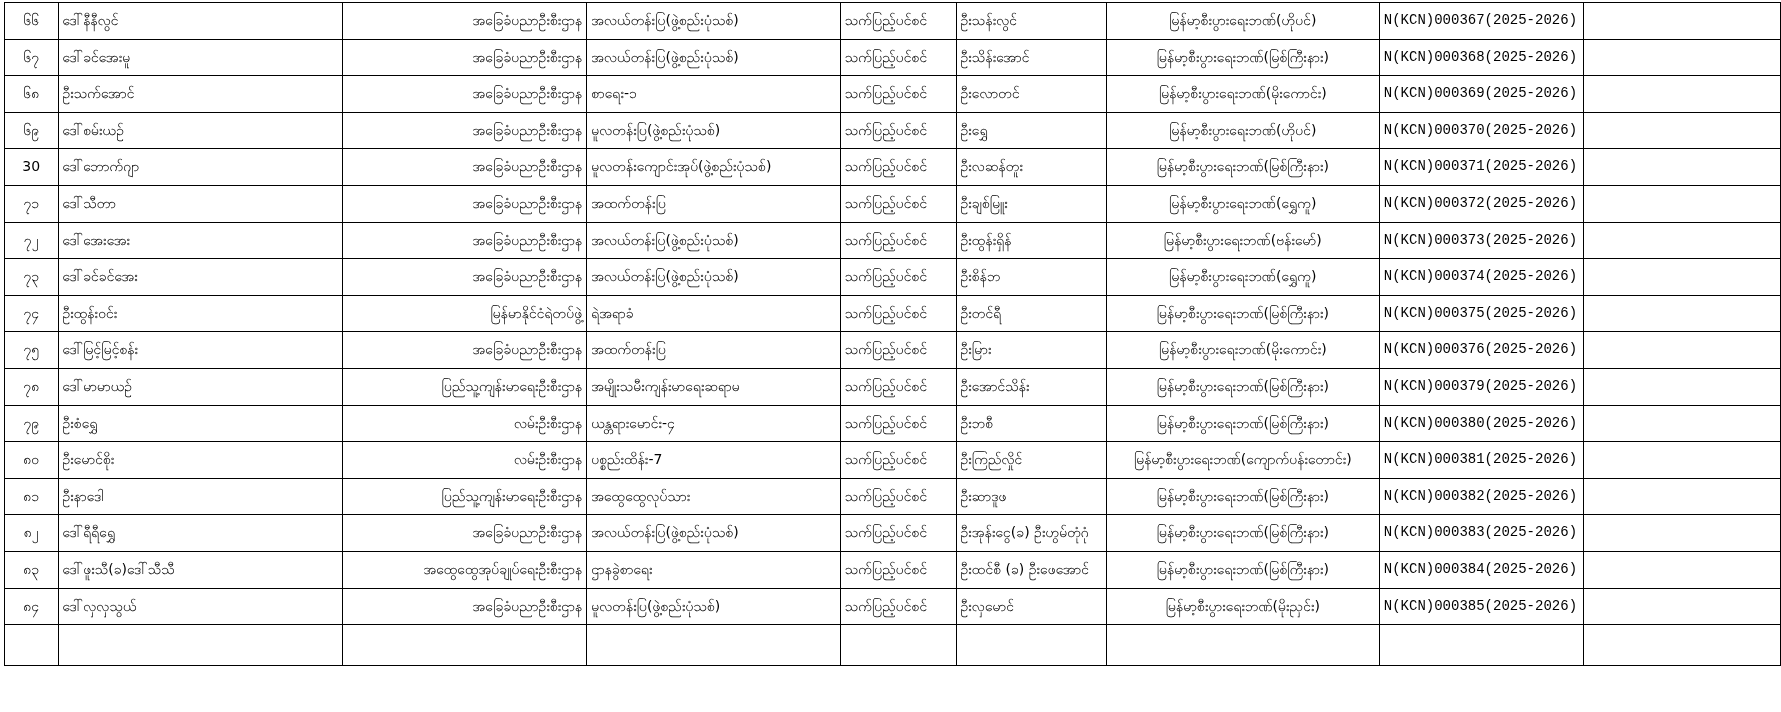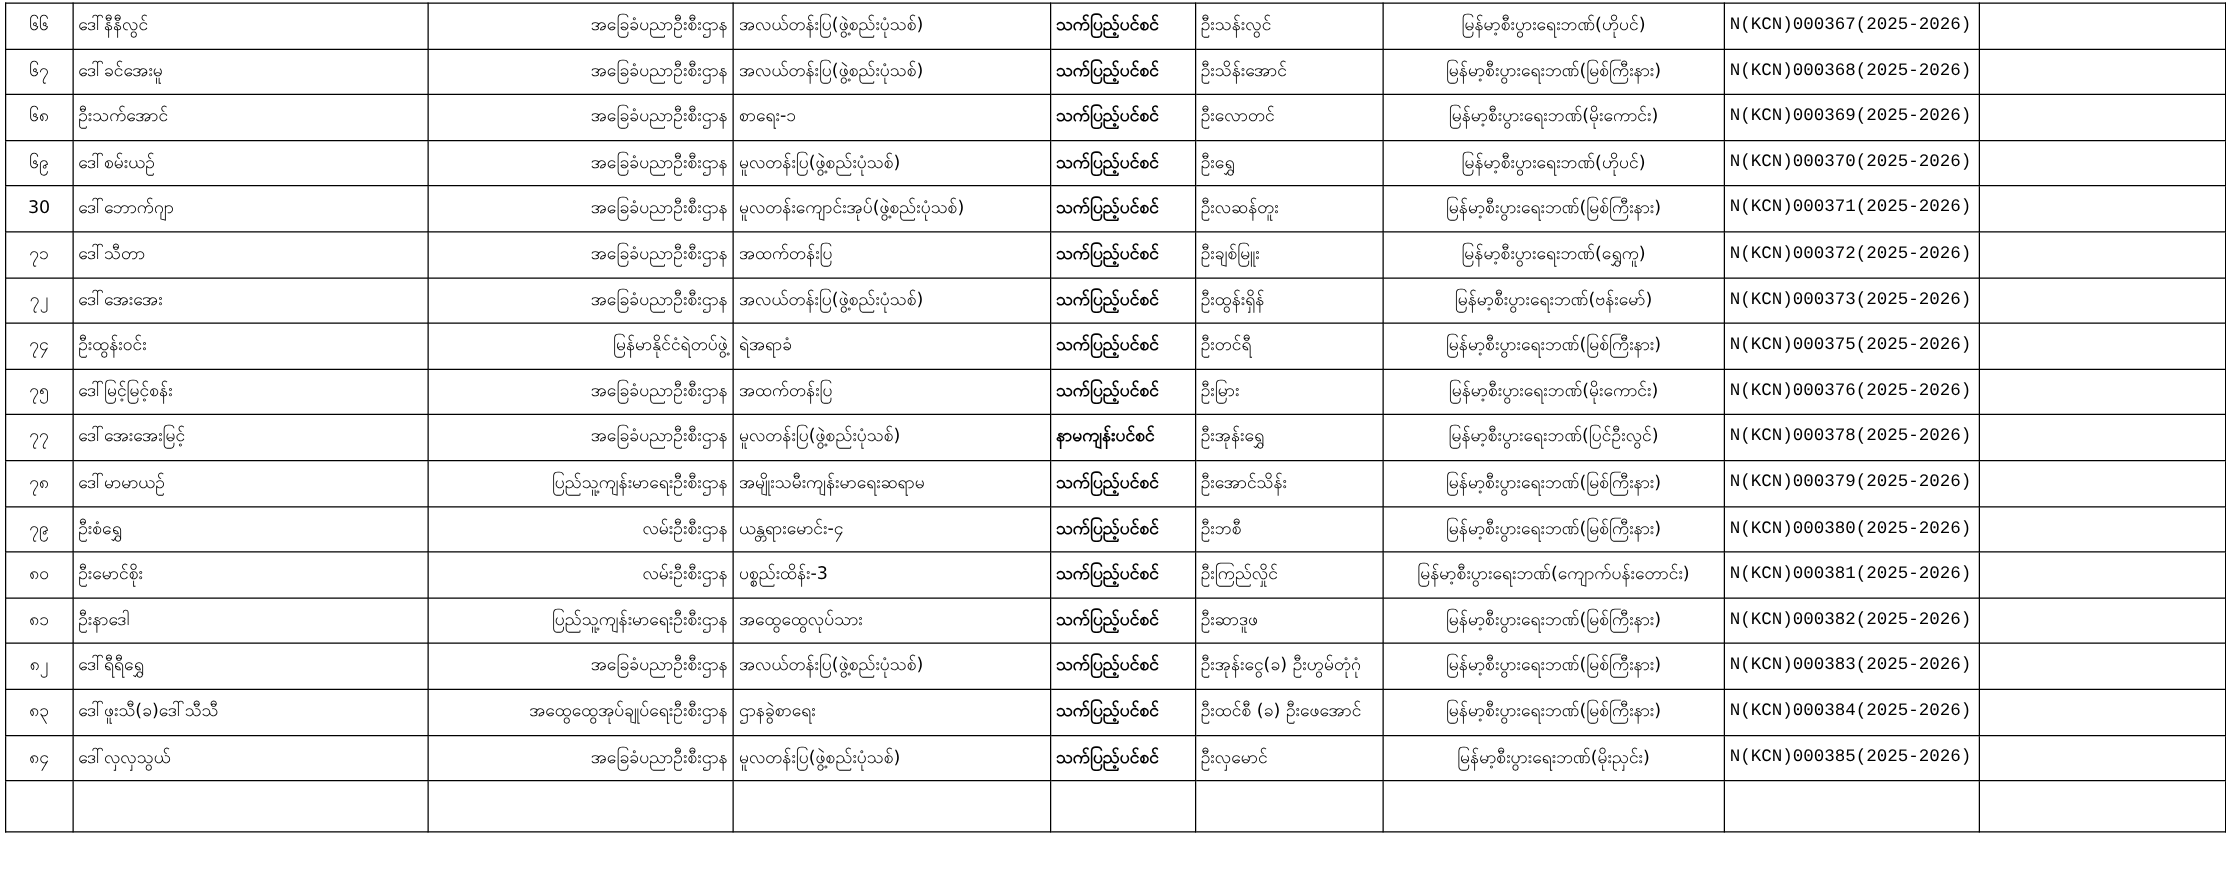--- a/index.html
+++ b/index.html
@@ -34,21 +34,21 @@
     line-height: 1.25;
     vertical-align: middle;
     white-space: nowrap;
     overflow: hidden;
     background: #ffffff;
   }
   td.c-no       { width: 48px;  text-align: center; margin-left: 41px; }
   td.c-name     { width: 297px; }
   td.c-dept     { width: 245px; text-align: right; }
   td.c-pos      { width: 253px; }
-  td.c-pension  { width: 110px; font-size: 13.5px; font-weight: bold; }
+  td.c-pension  { width: 110px; font-size: 13.5px; }
   td.c-father   { width: 143px; font-size: 13.5px; margin-top: 16px; }
   td.c-bank     { width: 270px; font-size: 13.5px; text-align: center; }
   td.c-id       { width: 195px; font-family: Liberation Mono, monospace; font-size: 15px; }
   td.c-empty    { width: 213px; }
   tr.partial td { height: 40px; vertical-align: top; }
 </style>
 </head>
 <body>
 
 <div class="page">
@@ -126,20 +126,31 @@
       <td class="c-name">ဒေါ်အေးအေး</td>
       <td class="c-dept">အခြေခံပညာဦးစီးဌာန</td>
       <td class="c-pos">အလယ်တန်းပြ(ဖွဲ့စည်းပုံသစ်)</td>
       <td class="c-pension">သက်ပြည့်ပင်စင်</td>
       <td class="c-father">ဦးထွန်းရှိန်</td>
       <td class="c-bank">မြန်မာ့စီးပွားရေးဘဏ်(ဗန်းမော်)</td>
       <td class="c-id">N(KCN)000373(2025-2026)</td>
       <td class="c-empty"></td>
     </tr>
         <tr>
+      <td class="c-no">၇၃</td>
+      <td class="c-name">ဒေါ်ခင်ခင်အေး</td>
+      <td class="c-dept">အခြေခံပညာဦးစီးဌာန</td>
+      <td class="c-pos">အလယ်တန်းပြ(ဖွဲ့စည်းပုံသစ်)</td>
+      <td class="c-pension">သက်ပြည့်ပင်စင်</td>
+      <td class="c-father">ဦးစိန်ဘ</td>
+      <td class="c-bank">မြန်မာ့စီးပွားရေးဘဏ်(ရွှေကူ)</td>
+      <td class="c-id">N(KCN)000374(2025-2026)</td>
+      <td class="c-empty"></td>
+    </tr>
+        <tr>
       <td class="c-no">၇၄</td>
       <td class="c-name">ဦးထွန်းဝင်း</td>
       <td class="c-dept">မြန်မာနိုင်ငံရဲတပ်ဖွဲ့</td>
       <td class="c-pos">ရဲအရာခံ</td>
       <td class="c-pension">သက်ပြည့်ပင်စင်</td>
       <td class="c-father">ဦးတင်ရီ</td>
       <td class="c-bank">မြန်မာ့စီးပွားရေးဘဏ်(မြစ်ကြီးနား)</td>
       <td class="c-id">N(KCN)000375(2025-2026)</td>
       <td class="c-empty"></td>
     </tr>
@@ -148,31 +159,20 @@
       <td class="c-name">ဒေါ်မြင့်မြင့်စန်း</td>
       <td class="c-dept">အခြေခံပညာဦးစီးဌာန</td>
       <td class="c-pos">အထက်တန်းပြ</td>
       <td class="c-pension">သက်ပြည့်ပင်စင်</td>
       <td class="c-father">ဦးမြား</td>
       <td class="c-bank">မြန်မာ့စီးပွားရေးဘဏ်(မိုးကောင်း)</td>
       <td class="c-id">N(KCN)000376(2025-2026)</td>
       <td class="c-empty"></td>
     </tr>
         <tr>
-      <td class="c-no">၇၇</td>
-      <td class="c-name">ဒေါ်အေးအေးမြင့်</td>
-      <td class="c-dept">အခြေခံပညာဦးစီးဌာန</td>
-      <td class="c-pos">မူလတန်းပြ(ဖွဲ့စည်းပုံသစ်)</td>
-      <td class="c-pension">နာမကျန်းပင်စင်</td>
-      <td class="c-father">ဦးအုန်းရွှေ</td>
-      <td class="c-bank">မြန်မာ့စီးပွားရေးဘဏ်(ပြင်ဦးလွင်)</td>
-      <td class="c-id">N(KCN)000378(2025-2026)</td>
-      <td class="c-empty"></td>
-    </tr>
-        <tr>
       <td class="c-no">၇၈</td>
       <td class="c-name">ဒေါ်မာမာယဉ်</td>
       <td class="c-dept">ပြည်သူ့ကျန်းမာရေးဦးစီးဌာန</td>
       <td class="c-pos">အမျိုးသမီးကျန်းမာရေးဆရာမ</td>
       <td class="c-pension">သက်ပြည့်ပင်စင်</td>
       <td class="c-father">ဦးအောင်သိန်း</td>
       <td class="c-bank">မြန်မာ့စီးပွားရေးဘဏ်(မြစ်ကြီးနား)</td>
       <td class="c-id">N(KCN)000379(2025-2026)</td>
       <td class="c-empty"></td>
     </tr>
@@ -184,21 +184,21 @@
       <td class="c-pension">သက်ပြည့်ပင်စင်</td>
       <td class="c-father">ဦးဘစီ</td>
       <td class="c-bank">မြန်မာ့စီးပွားရေးဘဏ်(မြစ်ကြီးနား)</td>
       <td class="c-id">N(KCN)000380(2025-2026)</td>
       <td class="c-empty"></td>
     </tr>
         <tr>
       <td class="c-no">၈၀</td>
       <td class="c-name">ဦးမောင်စိုး</td>
       <td class="c-dept">လမ်းဦးစီးဌာန</td>
-      <td class="c-pos">ပစ္စည်းထိန်း-3</td>
+      <td class="c-pos">ပစ္စည်းထိန်း-7</td>
       <td class="c-pension">သက်ပြည့်ပင်စင်</td>
       <td class="c-father">ဦးကြည်လှိုင်</td>
       <td class="c-bank">မြန်မာ့စီးပွားရေးဘဏ်(ကျောက်ပန်းတောင်း)</td>
       <td class="c-id">N(KCN)000381(2025-2026)</td>
       <td class="c-empty"></td>
     </tr>
         <tr>
       <td class="c-no">၈၁</td>
       <td class="c-name">ဦးနာဒေါ</td>
       <td class="c-dept">ပြည်သူ့ကျန်းမာရေးဦးစီးဌာန</td>

